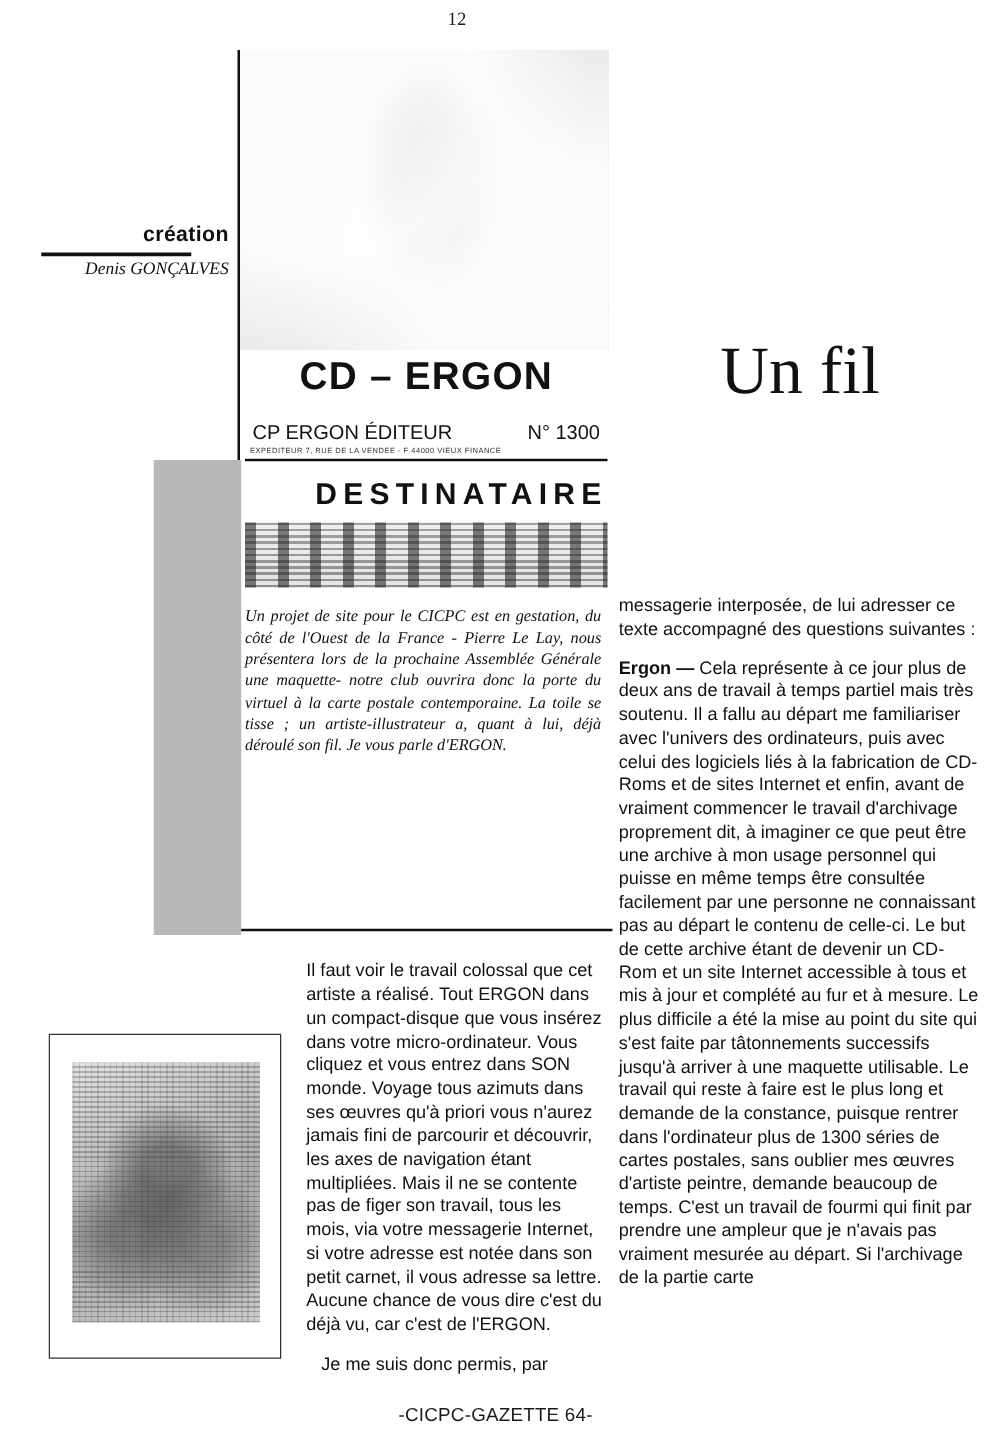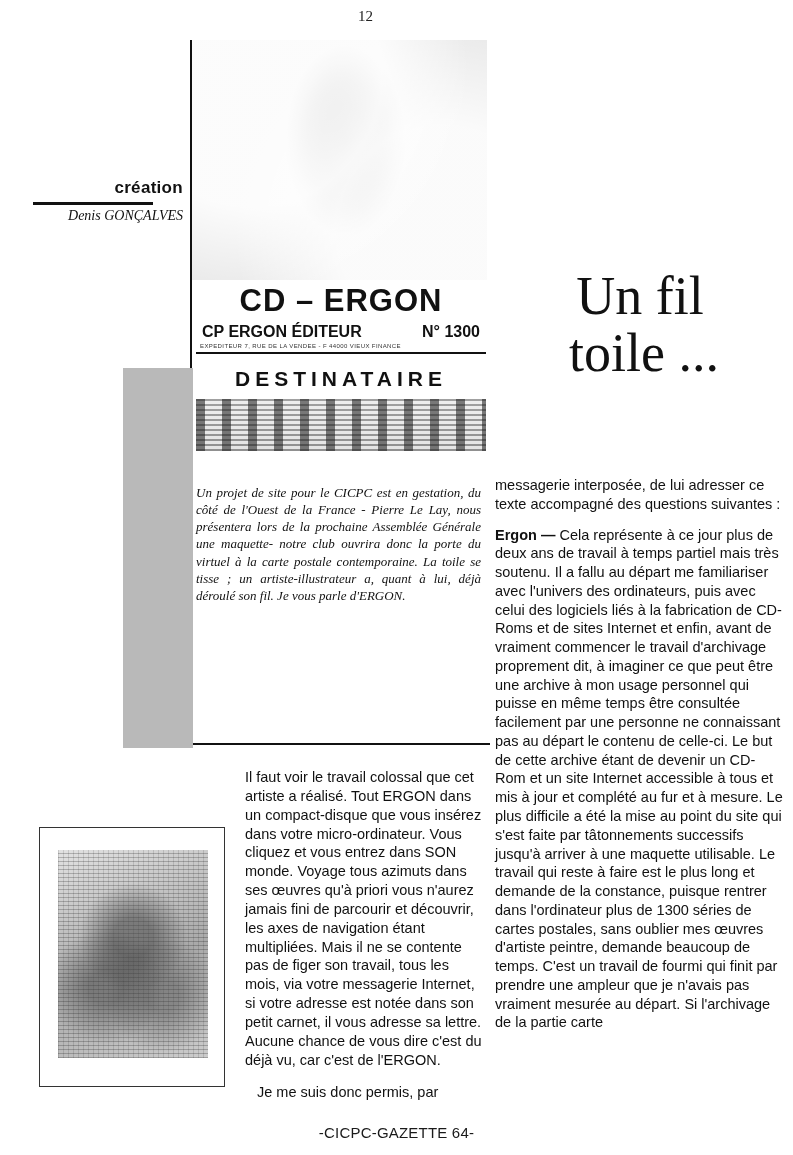--- a/index.html
+++ b/index.html
@@ -135,45 +135,45 @@
     letter-spacing: 1px;
     color: #111;
     text-align: center;
   }
   .ergon-sub {
     display: flex;
     justify-content: space-between;
     align-items: baseline;
     font-family: "Liberation Sans", sans-serif;
     font-size: 16px;
-    font-weight: bold;
-    color: #111;
-    margin-top: 4px;
+    font-weight: normal;
+    color: #111;
+    margin-top: 19px;
     padding: 0 6px;
   }
   .ergon-micro {
     font-family: "Liberation Sans", sans-serif;
     font-size: 6px;
     color: #333;
     letter-spacing: .4px;
     margin-top: 2px;
     padding-left: 4px;
   }
   .ergon-rule {
     height: 2px;
     background: #111;
     margin-top: 3px;
   }
   .ergon-dest {
     font-family: "Liberation Sans", sans-serif;
-    font-size: 21px;
+    font-size: 24px;
     font-weight: bold;
     letter-spacing: 5px;
     color: #111;
-    text-align: center;
+    text-align: right;
     margin-top: 13px;
   }
   .ergon-stamp {
     margin-top: 8px;
     height: 52px;
     background:
       repeating-linear-gradient(90deg, rgba(0,0,0,.55) 0 9px, rgba(0,0,0,0) 9px 26px),
       repeating-linear-gradient(0deg, rgba(0,0,0,.30) 0 2px, rgba(255,255,255,.55) 2px 5px),
       linear-gradient(180deg,#d8d8d8,#bdbdbd);
     opacity: .9;
@@ -294,21 +294,20 @@
     <span>N° 1300</span>
   </div>
   <div class="ergon-micro">EXPEDITEUR   7, RUE DE LA VENDEE - F 44000 VIEUX FINANCE</div>
   <div class="ergon-rule"></div>
   <div class="ergon-dest">DESTINATAIRE</div>
   <div class="ergon-stamp"></div>
 </div>
 
 <div class="headline">
   <span class="l1">Un fil</span>
-  <span class="l3">toile ...</span>
 </div>
 
 <div class="col-left-italic">
   <p>Un projet de site pour le CICPC est en gestation, du côté de l'Ouest de la France - Pierre Le Lay, nous présentera lors de la prochaine Assemblée Générale une maquette- notre club ouvrira donc la porte du virtuel à la carte postale contemporaine. La toile se tisse ; un artiste-illustrateur a, quant à lui, déjà déroulé son fil. Je vous parle d'ERGON.</p>
 </div>
 
 <div class="col-left-lower">
   <p>Il faut voir le travail colossal que cet artiste a réalisé. Tout ERGON dans un compact-disque que vous insérez dans votre micro-ordinateur. Vous cliquez et vous entrez dans SON monde. Voyage tous azimuts dans ses œuvres qu'à priori vous n'aurez jamais fini de parcourir et découvrir, les axes de navigation étant multipliées. Mais il ne se contente pas de figer son travail, tous les mois, via votre messagerie Internet, si votre adresse est notée dans son petit carnet, il vous adresse sa lettre. Aucune chance de vous dire c'est du déjà vu, car c'est de l'ERGON.</p>
   <p>Je me suis donc permis, par</p>
 </div>

